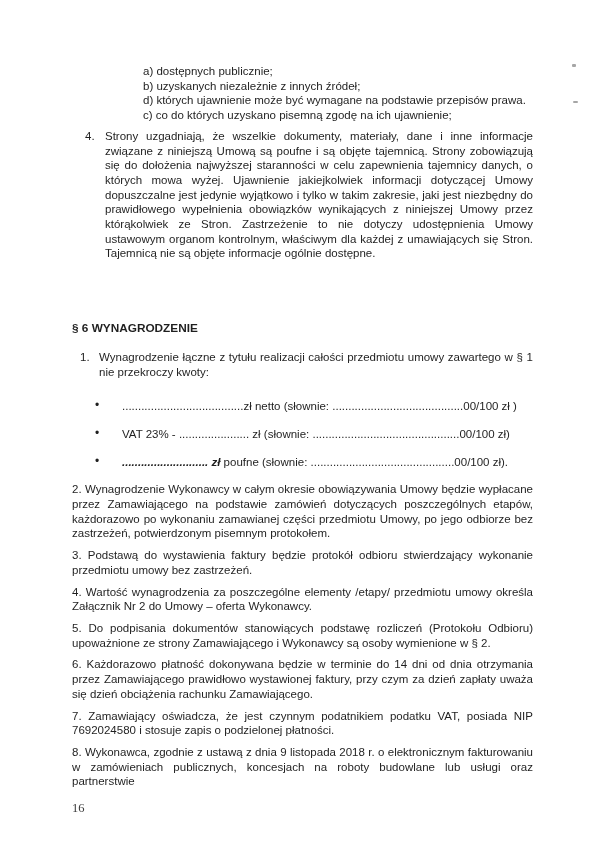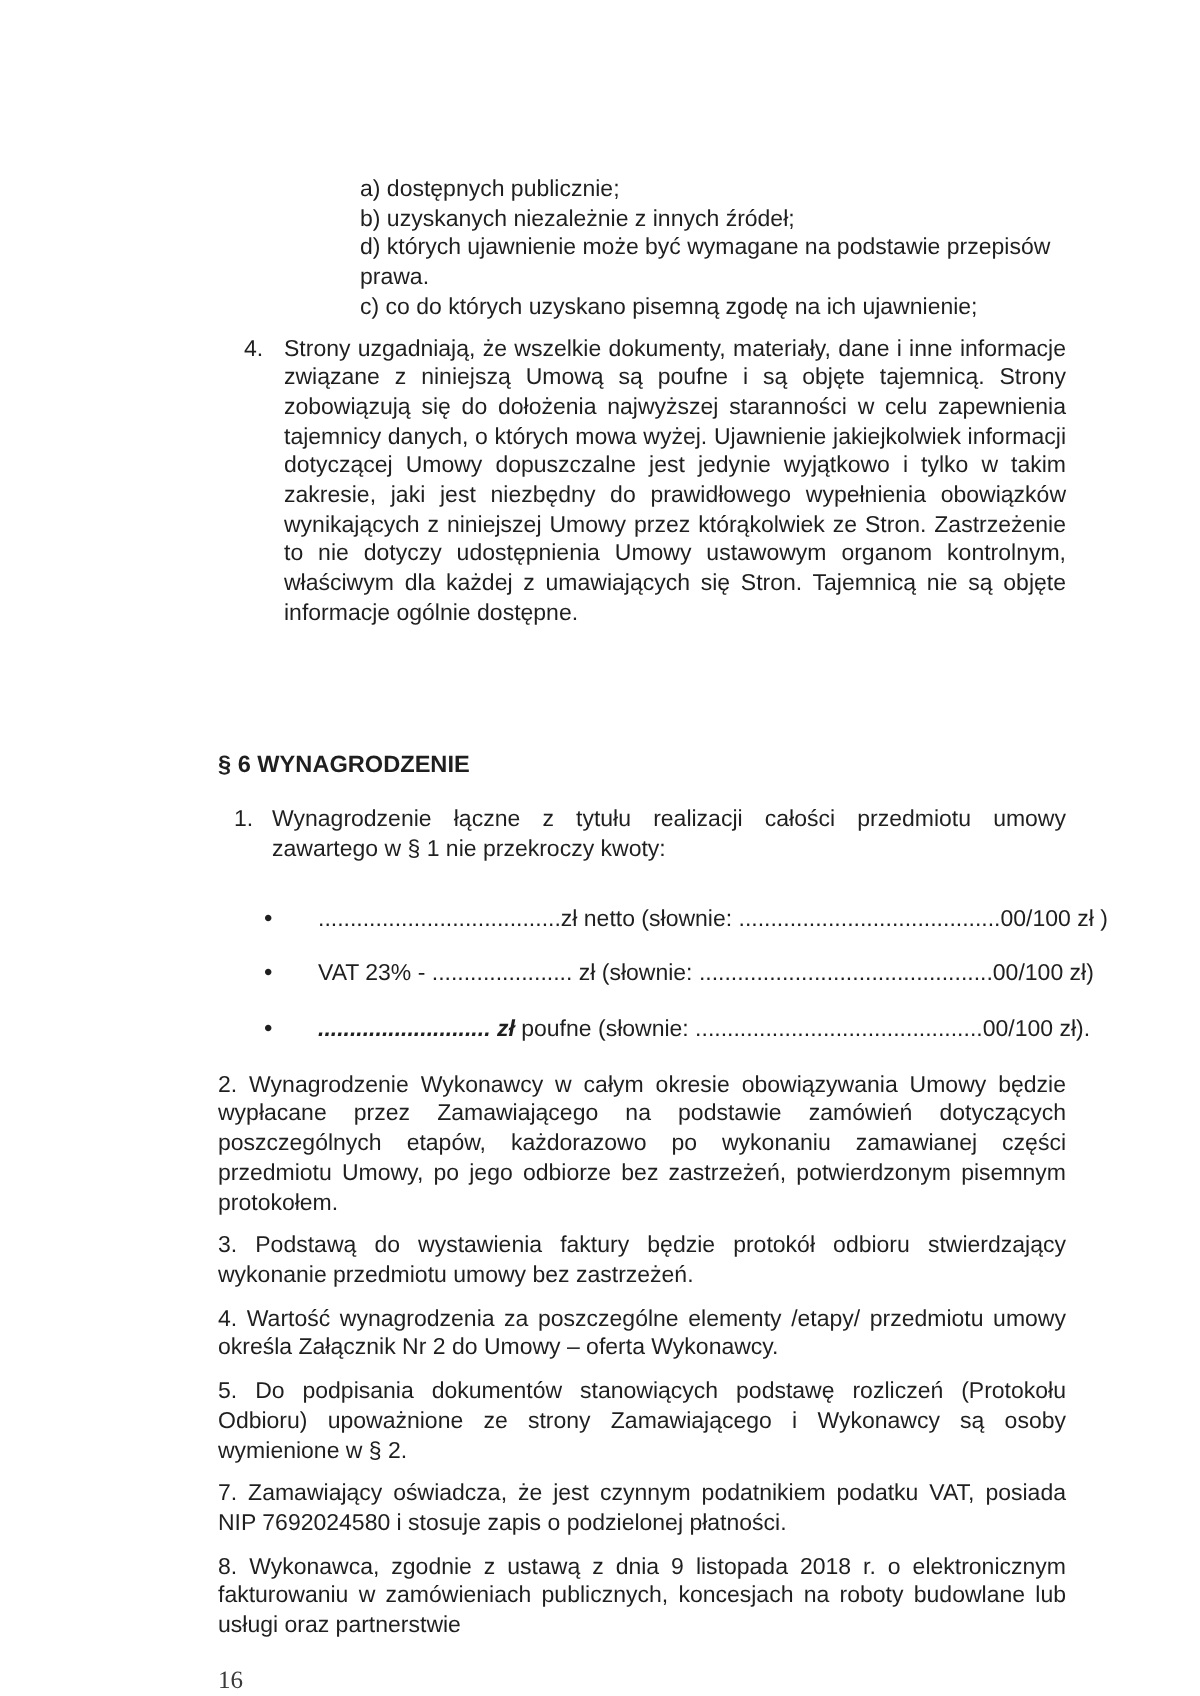--- a/index.html
+++ b/index.html
@@ -13,23 +13,22 @@
     position: relative;
     overflow: hidden;
     font-family: "Liberation Sans", sans-serif;
     font-size: 11.5px;
     line-height: 14.7px;
     color: #1f1f1f;
   }
   .page {
     position: absolute;
     inset: 0;
-    padding-top: 88px;
+    padding-top: 64px;
     box-sizing: border-box;
-    margin-left: 37px;
   }
   .letters {
     margin-left: 143px;
     margin-right: 40px;
   }
   .letters p {
     margin: 0;
   }
   .numbered {
     position: relative;
@@ -126,20 +125,21 @@
       <span class="bullet-marker">•</span>
       <span class="bold">........................... zł</span><span>  poufne (słownie: .............................................00/100 zł).</span>
     </div>
   </div>
 
   <div class="paras">
     <p>2. Wynagrodzenie Wykonawcy w całym okresie obowiązywania Umowy będzie wypłacane przez Zamawiającego na podstawie zamówień dotyczących poszczególnych etapów, każdorazowo po wykonaniu zamawianej części przedmiotu Umowy, po jego odbiorze bez zastrzeżeń, potwierdzonym pisemnym protokołem.</p>
     <p>3. Podstawą do wystawienia faktury będzie protokół odbioru stwierdzający wykonanie przedmiotu umowy bez zastrzeżeń.</p>
     <p>4. Wartość wynagrodzenia za poszczególne elementy /etapy/ przedmiotu umowy określa Załącznik Nr 2 do Umowy – oferta Wykonawcy.</p>
     <p>5. Do podpisania dokumentów stanowiących podstawę rozliczeń (Protokołu Odbioru) upoważnione ze strony Zamawiającego i Wykonawcy są osoby wymienione w § 2.</p>
+    <p>6. Każdorazowo płatność dokonywana będzie w terminie do 14 dni od dnia otrzymania przez Zamawiającego prawidłowo wystawionej faktury, przy czym za dzień zapłaty uważa się dzień obciążenia rachunku Zamawiającego.</p>
     <p>7. Zamawiający oświadcza, że jest czynnym podatnikiem podatku VAT,  posiada  NIP 7692024580  i stosuje zapis  o podzielonej płatności.</p>
     <p>8. Wykonawca, zgodnie z ustawą z dnia 9 listopada 2018 r. o elektronicznym fakturowaniu w zamówieniach publicznych, koncesjach na roboty budowlane lub usługi oraz partnerstwie</p>
   </div>
 
   <div class="page-number">16</div>
 
   <div class="speck speck-1"></div>
   <div class="speck speck-2"></div>
 
 </div>

